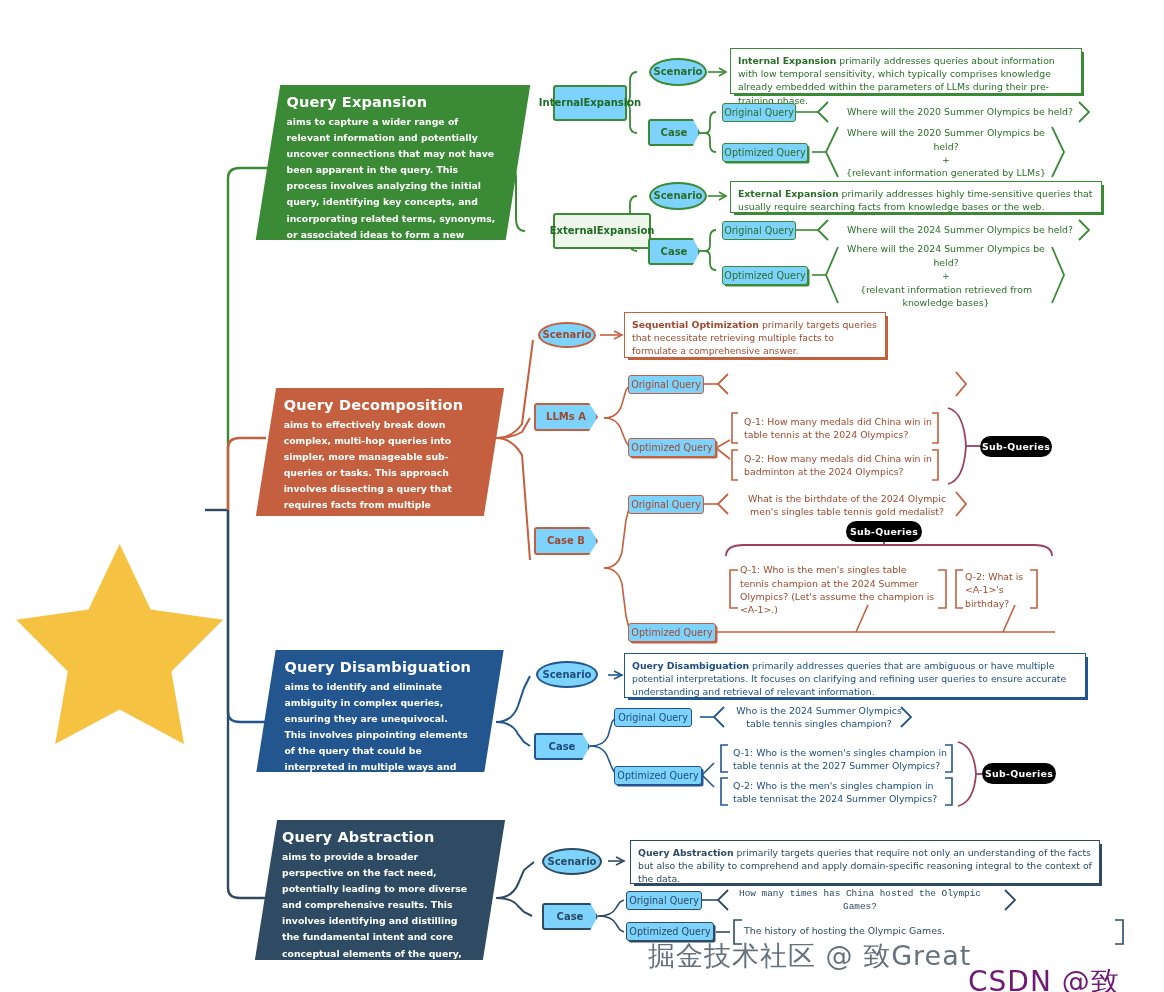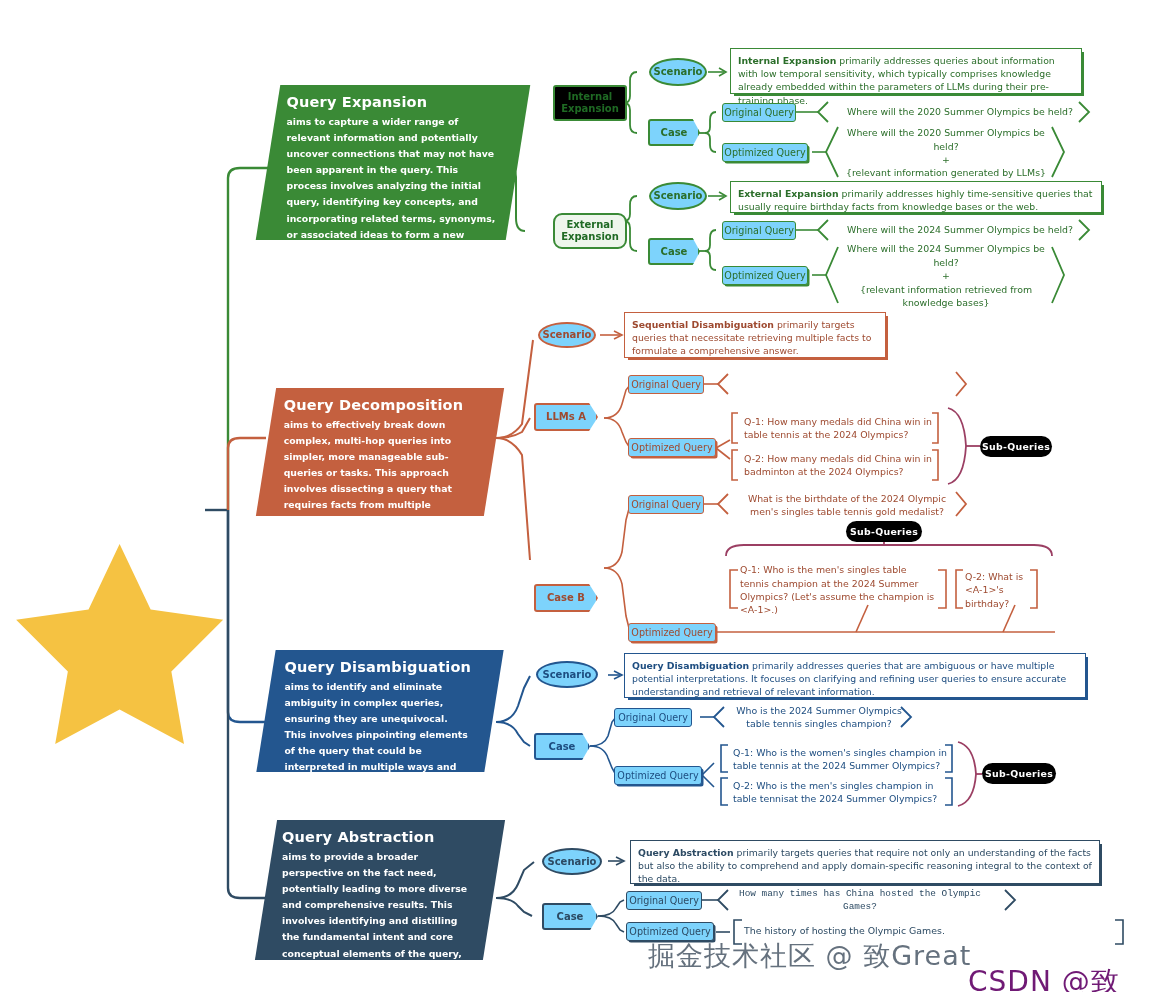--- a/index.html
+++ b/index.html
@@ -164,21 +164,21 @@
     <span>Optimization</span>
   </div>
 
   <div class="panel skewL" style="left:268px;top:85px;width:250px;height:155px;background:#3a8a36;">
     <div class="unskew">
       <div class="ptitle">Query Expansion</div>
       <div class="pbody">aims to capture a wider range of relevant information and potentially uncover connections that may not have been apparent in the query. This process involves analyzing the initial query, identifying key concepts, and incorporating related terms, synonyms, or associated ideas to form a new query for creating a more comprehensive search.</div>
     </div>
   </div>
 
-  <div class="chip rect" style="left:553px;top:85px;width:74px;height:36px;border-color:#3a8a36;color:#1f6a24;background:#000000;flex-direction:column;">
+  <div class="chip rect" style="left:553px;top:85px;width:74px;height:36px;border-color:#3a8a36;color:#1f6a24;background:#7dd3fc;flex-direction:row;">
     <span>Internal</span>
     <span>Expansion</span>
   </div>
   <div class="chip ell" style="left:649px;top:58px;width:58px;height:28px;border-color:#3a8a36;color:#2b6e2a;">
     <span>Scenario</span>
   </div>
   <div class="shadowbox" style="left:730px;top:48px;width:352px;height:46px;border-color:#3a8a36;color:#2b6e2a;box-shadow:3px 3px 0 -1px #3a8a36;">
     <b>Internal Expansion</b><span> primarily addresses queries about information with low temporal sensitivity, which typically comprises knowledge already embedded within the parameters of LLMs during their pre-training phase.</span>
   </div>
   <div class="chip hex" style="left:648px;top:119px;width:52px;height:27px;border-color:#3a8a36;color:#2b6e2a;
@@ -193,29 +193,29 @@
   </div>
   <div class="chip lbl" style="left:722px;top:143px;width:86px;height:19px;border-color:#3a8a36;color:#2b6e2a;box-shadow:2px 2px 0 -0.5px #3a8a36;">
     <span>Optimized Query</span>
   </div>
   <div class="qtext" style="left:842px;top:128px;width:208px;height:50px;color:#2b6e2a;white-space:pre-line;">
     <span>Where will the 2020 Summer Olympics be held?
 +
 {relevant information generated by LLMs}</span>
   </div>
 
-  <div class="chip rect" style="left:553px;top:213px;width:74px;height:36px;border-color:#3a8a36;color:#1f6a24;background:#eef6ec;flex-direction:column;border-radius:9px;">
+  <div class="chip rect" style="left:553px;top:213px;width:98px;height:36px;border-color:#3a8a36;color:#1f6a24;background:#eef6ec;">
     <span>External</span>
     <span>Expansion</span>
   </div>
   <div class="chip ell" style="left:649px;top:182px;width:58px;height:28px;border-color:#3a8a36;color:#2b6e2a;">
     <span>Scenario</span>
   </div>
   <div class="shadowbox" style="left:730px;top:181px;width:372px;height:32px;border-color:#3a8a36;color:#2b6e2a;box-shadow:3px 3px 0 -1px #3a8a36;">
-    <b>External Expansion</b><span> primarily addresses highly time-sensitive queries that usually require birthday facts from knowledge bases or the web.</span>
+    <b>External Expansion</b><span> primarily addresses highly time-sensitive queries that usually require searching facts from knowledge bases or the web.</span>
   </div>
   <div class="chip hex" style="left:648px;top:238px;width:52px;height:27px;border-color:#3a8a36;color:#2b6e2a;
               clip-path:polygon(0 0,86% 0,100% 50%,86% 100%,0 100%);">
     <span>Case</span>
   </div>
   <div class="chip lbl" style="left:722px;top:221px;width:74px;height:19px;border-color:#3a8a36;color:#2b6e2a;">
     <span>Original Query</span>
   </div>
   <div class="qtext" style="left:834px;top:221px;width:252px;height:18px;color:#2b6e2a;">
     <span>Where will the 2024 Summer Olympics be held?</span>
@@ -233,21 +233,21 @@
     <div class="unskew">
       <div class="ptitle">Query Decomposition</div>
       <div class="pbody">aims to effectively break down complex, multi-hop queries into simpler, more manageable sub-queries or tasks. This approach involves dissecting a query that requires facts from multiple sources or steps into smaller, more direct queries that can be answered individually.</div>
     </div>
   </div>
 
   <div class="chip ell" style="left:538px;top:322px;width:58px;height:26px;border-color:#c4603f;color:#9e4a30;">
     <span>Scenario</span>
   </div>
   <div class="shadowbox" style="left:624px;top:312px;width:262px;height:46px;border-color:#c4603f;color:#9e4a30;box-shadow:3px 3px 0 -1px #c4603f;">
-    <b>Sequential Disambiguation</b><span> primarily targets queries that necessitate retrieving multiple facts to formulate a comprehensive answer.</span>
+    <b>Sequential Optimization</b><span> primarily targets queries that necessitate retrieving multiple facts to formulate a comprehensive answer.</span>
   </div>
 
   <div class="chip hex" style="left:534px;top:403px;width:64px;height:28px;border-color:#c4603f;color:#9e4a30;
               clip-path:polygon(0 0,86% 0,100% 50%,86% 100%,0 100%);">
     <span>LLMs A</span>
   </div>
   <div class="chip lbl" style="left:628px;top:375px;width:76px;height:19px;border-color:#c4603f;color:#9e4a30;">
     <span>Original Query</span>
   </div>
   <div class="chip lbl" style="left:628px;top:438px;width:88px;height:19px;border-color:#c4603f;color:#9e4a30;box-shadow:2px 2px 0 -0.5px #c4603f;">
@@ -256,21 +256,21 @@
   <div class="qtext qleft" style="left:744px;top:414px;width:190px;height:28px;color:#9e4a30;">
     <span>Q-1: How many medals did China win in table tennis at the 2024 Olympics?</span>
   </div>
   <div class="qtext qleft" style="left:744px;top:451px;width:190px;height:28px;color:#9e4a30;">
     <span>Q-2: How many medals did China win in badminton at the 2024 Olympics?</span>
   </div>
   <div class="badge" style="left:980px;top:436px;width:72px;height:21px;">
     <span>Sub-Queries</span>
   </div>
 
-  <div class="chip hex" style="left:534px;top:584px;width:64px;height:28px;border-color:#c4603f;color:#9e4a30;
+  <div class="chip hex" style="left:534px;top:527px;width:64px;height:28px;border-color:#c4603f;color:#9e4a30;
               clip-path:polygon(0 0,86% 0,100% 50%,86% 100%,0 100%);">
     <span>Case B</span>
   </div>
   <div class="chip lbl" style="left:628px;top:495px;width:76px;height:19px;border-color:#c4603f;color:#9e4a30;">
     <span>Original Query</span>
   </div>
   <div class="qtext" style="left:738px;top:490px;width:218px;height:30px;color:#9e4a30;">
     <span>What is the birthdate of the 2024 Olympic men's singles table tennis gold medalist?</span>
   </div>
   <div class="badge" style="left:846px;top:521px;width:76px;height:21px;">
@@ -305,21 +305,21 @@
   <div class="chip lbl" style="left:614px;top:708px;width:78px;height:19px;border-color:#23568f;color:#1d4d80;">
     <span>Original Query</span>
   </div>
   <div class="qtext" style="left:734px;top:702px;width:170px;height:30px;color:#1d4d80;">
     <span>Who is the 2024 Summer Olympics table tennis singles champion?</span>
   </div>
   <div class="chip lbl" style="left:614px;top:766px;width:88px;height:19px;border-color:#23568f;color:#1d4d80;box-shadow:2px 2px 0 -0.5px #23568f;">
     <span>Optimized Query</span>
   </div>
   <div class="qtext qleft" style="left:733px;top:745px;width:214px;height:28px;color:#1d4d80;">
-    <span>Q-1: Who is the women's singles champion in table tennis at the 2024 Summer Olympics?</span>
+    <span>Q-1: Who is the women's singles champion in table tennis at the 2027 Summer Olympics?</span>
   </div>
   <div class="qtext qleft" style="left:733px;top:778px;width:214px;height:28px;color:#1d4d80;justify-content:flex-end;">
     <span>Q-2: Who is the men's singles champion in table tennisat the 2024 Summer Olympics?</span>
   </div>
   <div class="badge" style="left:982px;top:763px;width:74px;height:21px;">
     <span>Sub-Queries</span>
   </div>
 
   <div class="panel skewL" style="left:266px;top:820px;width:228px;height:140px;background:#2f4b63;">
     <div class="unskew">

